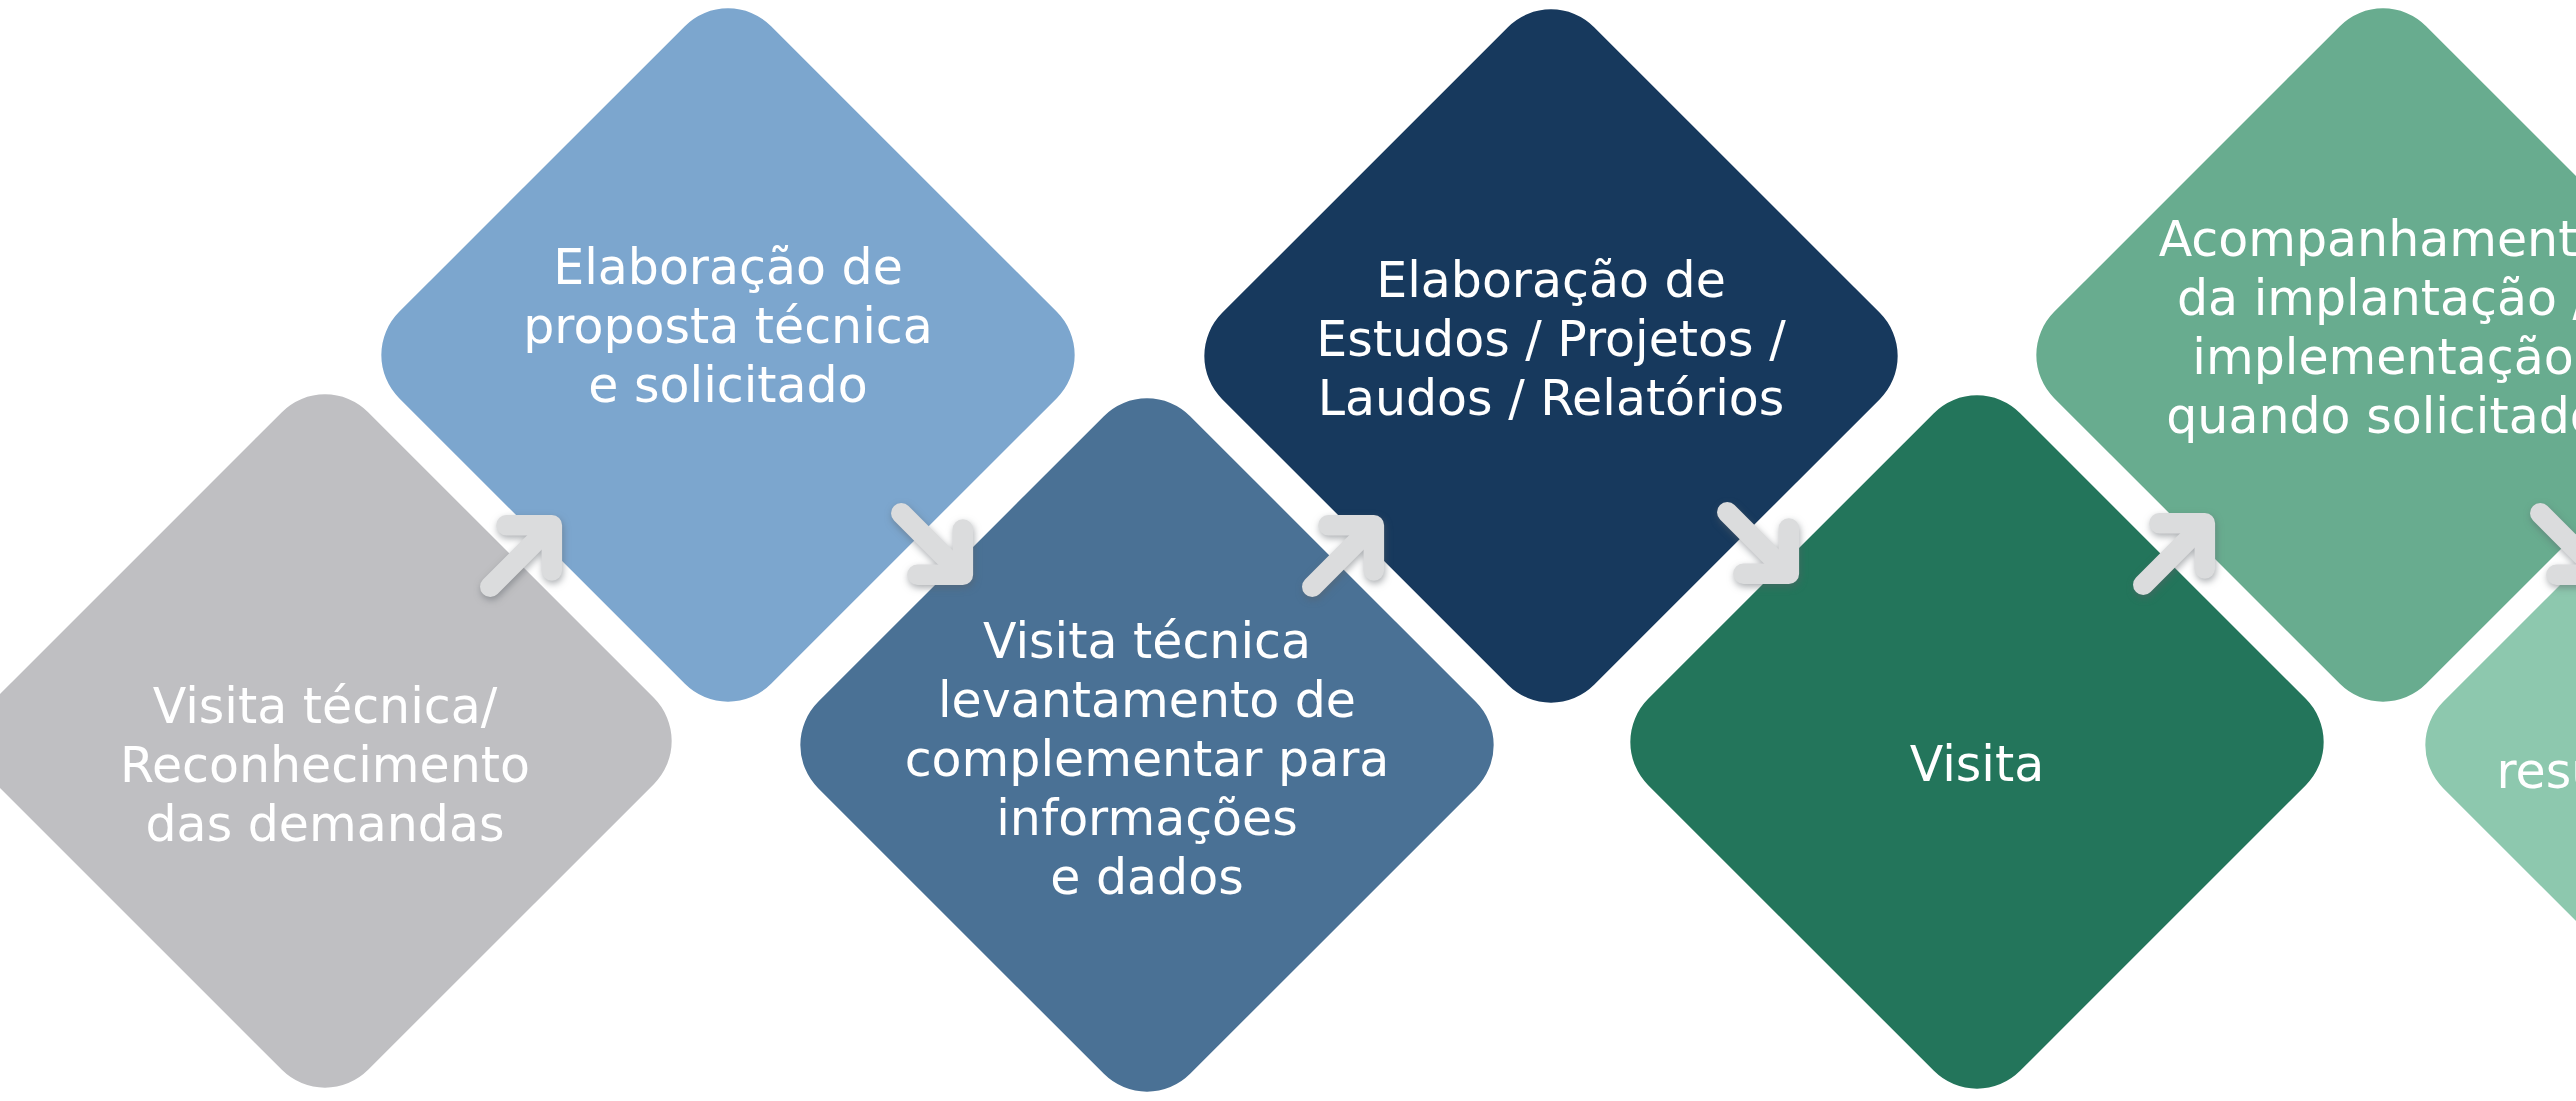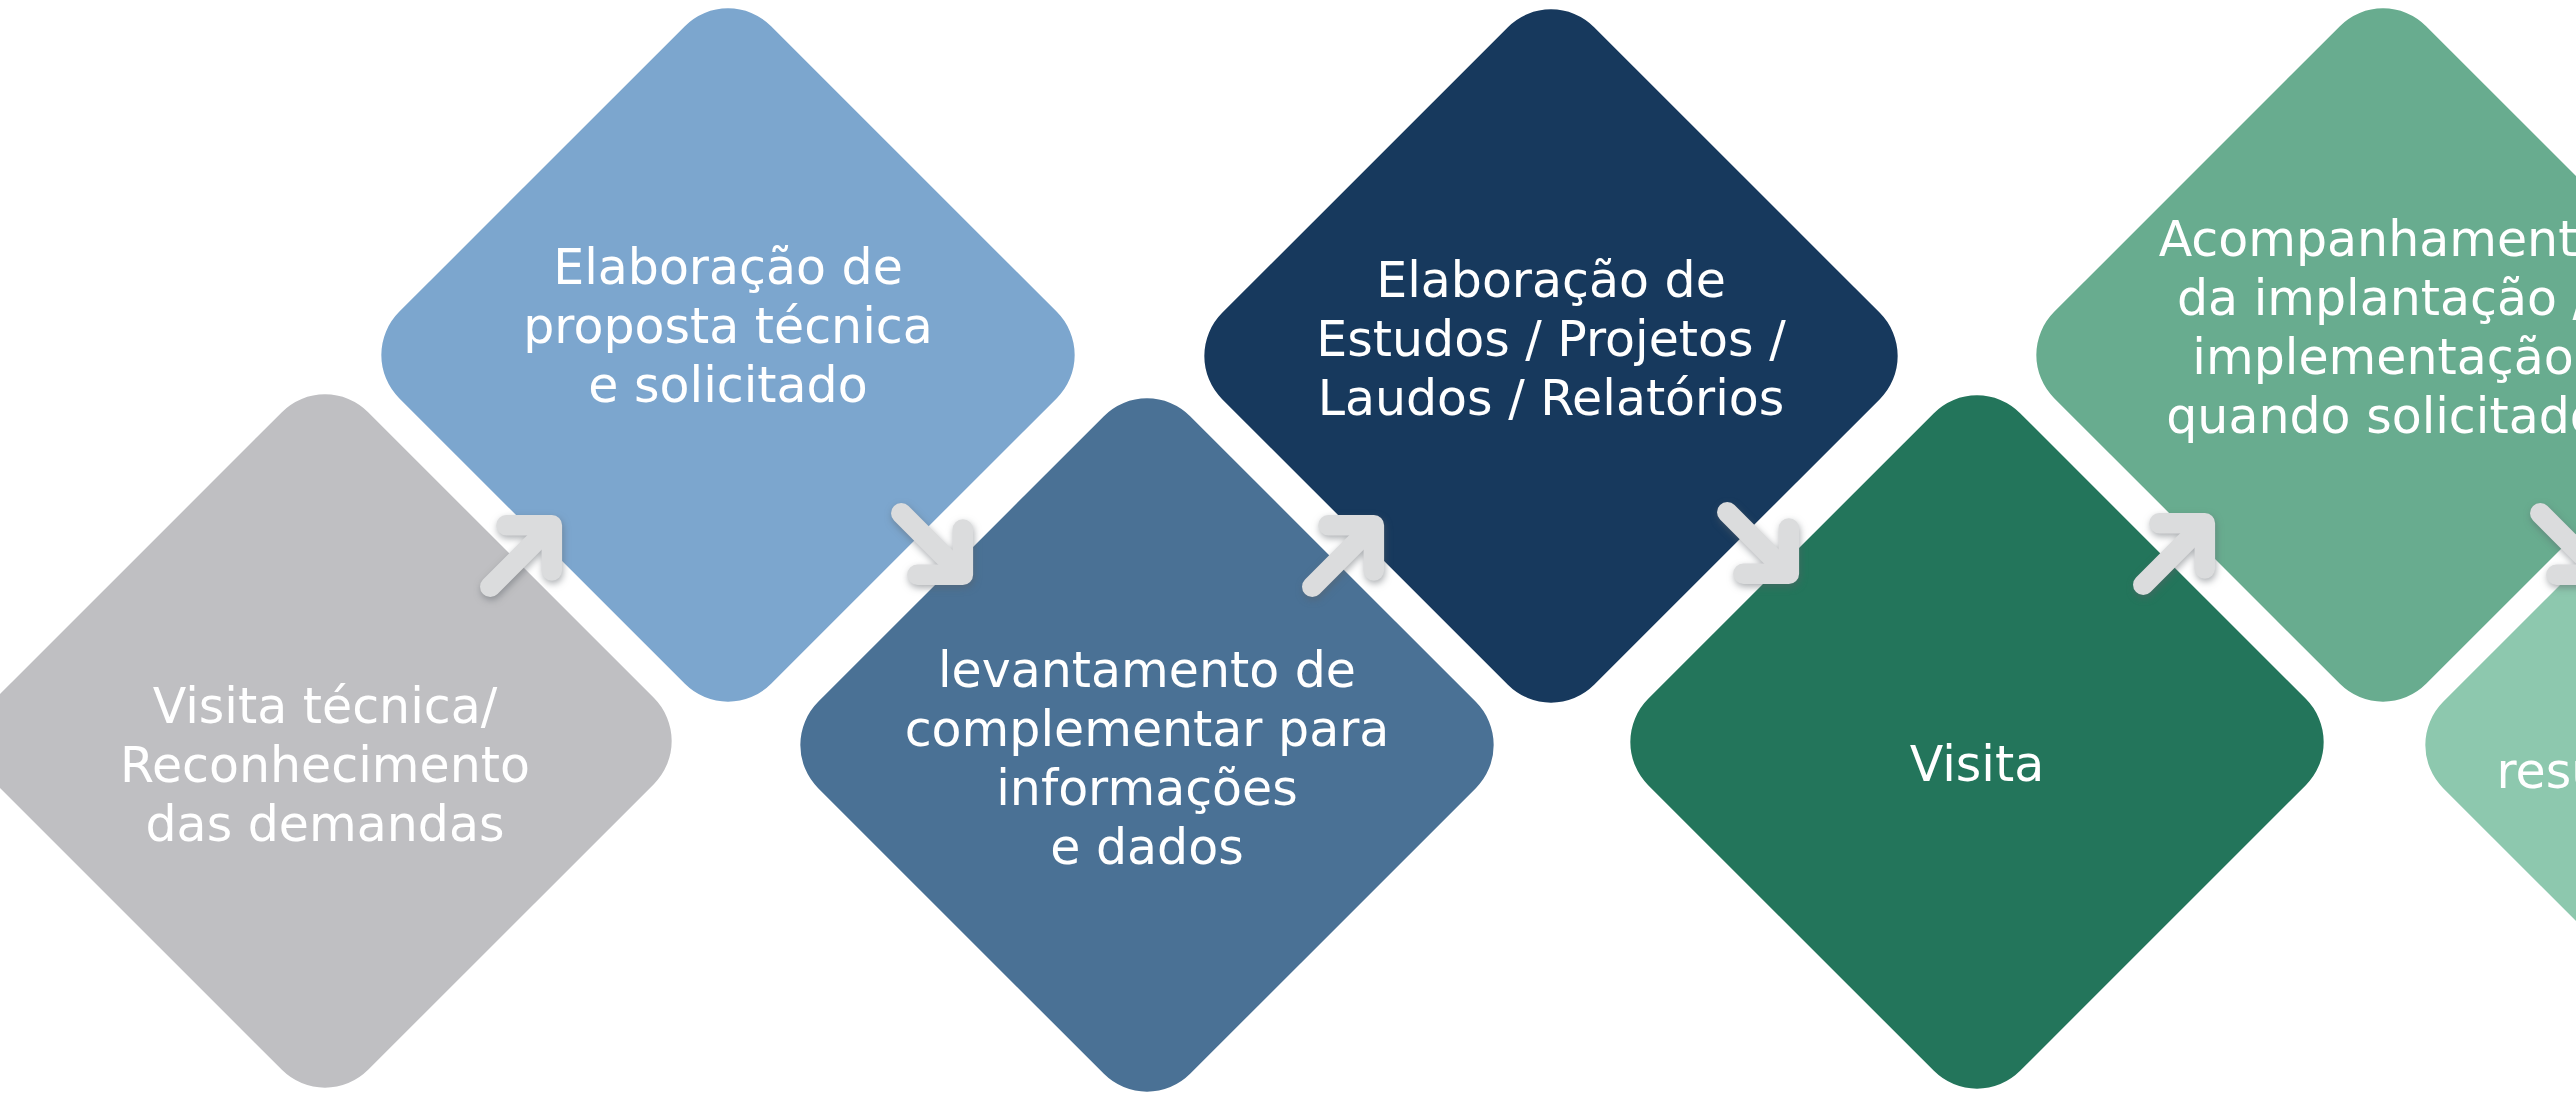--- a/index.html
+++ b/index.html
@@ -48,20 +48,21 @@
     <div class="label" style="top: -29px;">
         <div class="line">Elaboração de</div>
         <div class="line">proposta técnica</div>
         <div class="line">e solicitado</div>
       </div>
   </div>
 
   <div class="step" style="left: 1147px; top: 745px;">
     <div class="shape" style="background: rgb(74, 113, 149);"></div>
     <div class="label" style="top: 14.4px;">
+        <div class="line">Visita técnica</div>
         <div class="line">levantamento de</div>
         <div class="line">complementar para</div>
         <div class="line">informações</div>
         <div class="line">e dados</div>
       </div>
   </div>
 
   <div class="step" style="left: 1551px; top: 356px;">
     <div class="shape" style="background: rgb(23, 57, 93);"></div>
     <div class="label" style="top: -17.5px;">

